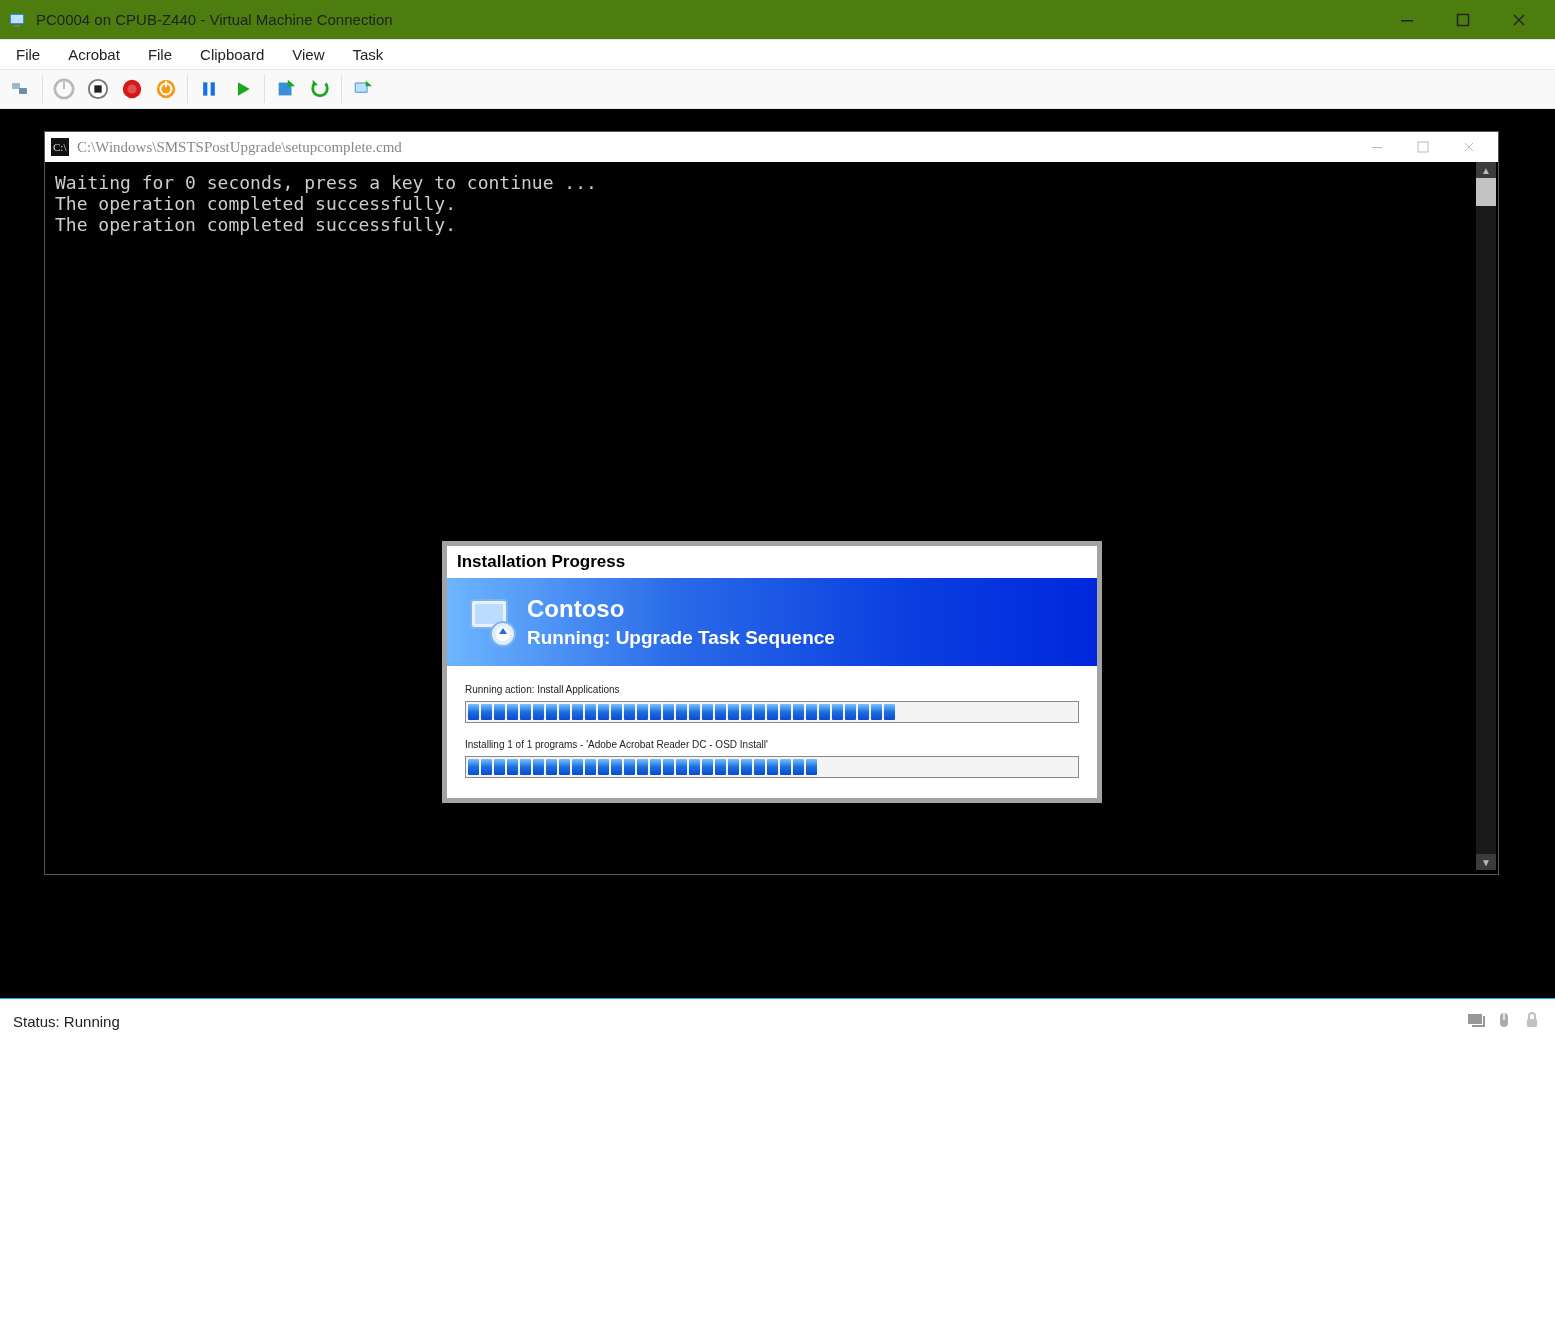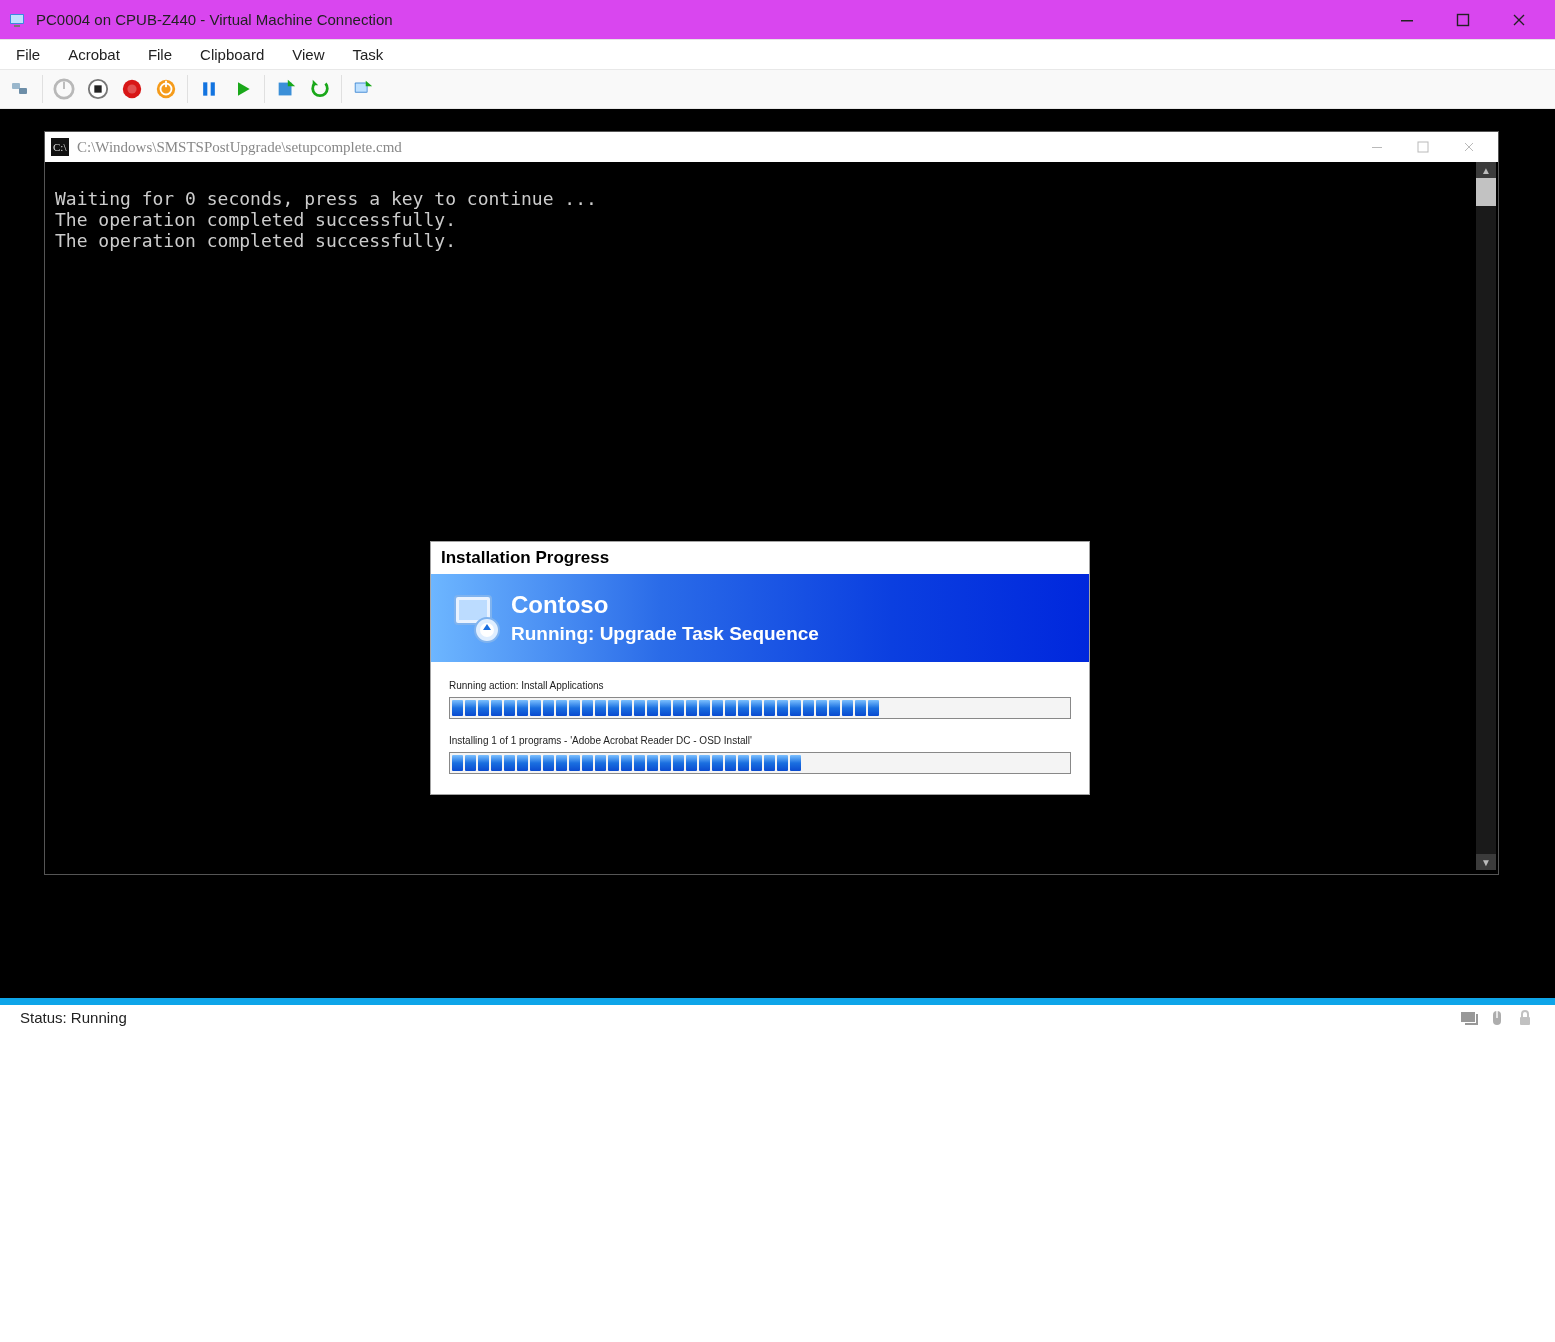--- a/index.html
+++ b/index.html
@@ -8,21 +8,21 @@
     background: #fff;
     width: 1555px;
     height: 1342px;
     overflow: hidden;
     display: flex;
     flex-direction: column;
   }
   
   .titlebar {
     display: flex; align-items: center; height: 40px;
-    padding: 0 8px; background: #d946ef; border-bottom: 1px solid #e5e5e5;
+    padding: 0 8px; background: #4d7c0f; border-bottom: 1px solid #e5e5e5;
   }
   .titlebar .app-icon { width: 20px; height: 20px; margin-right: 8px; }
   .titlebar .title { flex: 1; font-size: 15px; color: #222; }
   .win-controls { display: flex; }
   .win-ctrl { width: 56px; height: 40px; display:flex; align-items:center; justify-content:center; }
   .win-ctrl svg { width: 14px; height: 14px; }
   .menubar {
     display: flex; gap: 12px; padding: 4px 8px; font-size: 15px; color: #222;
   }
   .menubar .menu-item { padding: 2px 8px; }
@@ -50,31 +50,31 @@
   .cmd-titlebar {
     height: 30px; background: #fff; display:flex; align-items:center;
     padding: 0 6px; font-size: 15px; color: #888; font-family: "Segoe UI";
   }
   .cmd-titlebar .cmd-icon { width:18px; height:18px; margin-right:8px; }
   .cmd-titlebar .spacer { flex:1; }
   .cmd-win-ctrl { width: 46px; height: 30px; display:flex; align-items:center; justify-content:center; opacity:.45; }
   .cmd-body {
     flex:1; background:#000; color:#ccc; font-family: Consolas, monospace;
     font-size: 18px; padding: 10px 10px; position:relative;
-    white-space: pre; overflow:hidden;margin-top:16px;
+    white-space: pre; overflow:hidden;
   }
   .cmd-scrollbar { position:absolute; right:2px; top:30px; bottom:4px; width:20px; background:#3b3b3b; }
   .cmd-scroll-track { position:absolute; top:16px; bottom:16px; left:0; right:0; background:#1a1a1a; }
   .cmd-scroll-thumb { position:absolute; top:0; left:0; right:0; height:28px; background:#c2c2c2; }
   .cmd-scroll-arrow { position:absolute; left:0; right:0; height:16px; background:#3b3b3b; display:flex; align-items:center; justify-content:center; color:#bbb; font-size:10px;}
   .cmd-scroll-arrow.top{top:0;} .cmd-scroll-arrow.bot{bottom:0;}
   
   .install-dialog {
-    position: absolute; left: 428px; top: 430px; width: 660px;
-    background: #fff; border: 1px solid #a3a3a3;
+    position: absolute; left: 440px; top: 430px; width: 660px;
+    background: #fff; border: 5px solid #a3a3a3;
     font-family: Tahoma, "Segoe UI", sans-serif;
   }
   .install-dialog .dlg-title {
     font-weight: bold; font-size: 17px; padding: 6px 10px; color:#000; background:#fff;
   }
   .install-dialog .dlg-banner {
     height: 88px; display:flex; align-items:center; gap:4px; padding: 8px 16px;
     background: linear-gradient(to right, #6db6ff 0%, #2a6be8 35%, #0b3fe0 70%, #0027dd 100%);
     color:#fff;
   }
@@ -87,22 +87,22 @@
     height: 22px; border: 1px solid #888; margin-top:6px; background:#f4f4f4;
     display:flex; align-items:center; padding:2px;
   }
   .progress .seg {
     width: 11px; height: 16px; margin-right: 2px;
     background: linear-gradient(to bottom,#7cc0ff,#1a6fe0,#0b4bd0);
     border-radius:1px;
   }
   
   .statusbar {
-    height: 32px; background:#fff; border-top:7px solid #0ea5e9;
-    display:flex; align-items:center; padding:0 20px; font-size:15px; color:#222;
+    height: 32px; background:#fff; border-top:1px solid #0ea5e9;
+    display:flex; align-items:flex-end; padding:0 13px; font-size:15px; color:#222;
   }
   .statusbar .status-text { flex:1; }
   .status-icons { display:flex; gap:8px; align-items:center; }
   .status-icons .st-icon { width:20px; height:20px; opacity:.6; }
   
   .bottom-gap { height: 312px; background:#fff; }
 </style>
 </head>
 <body>
 

